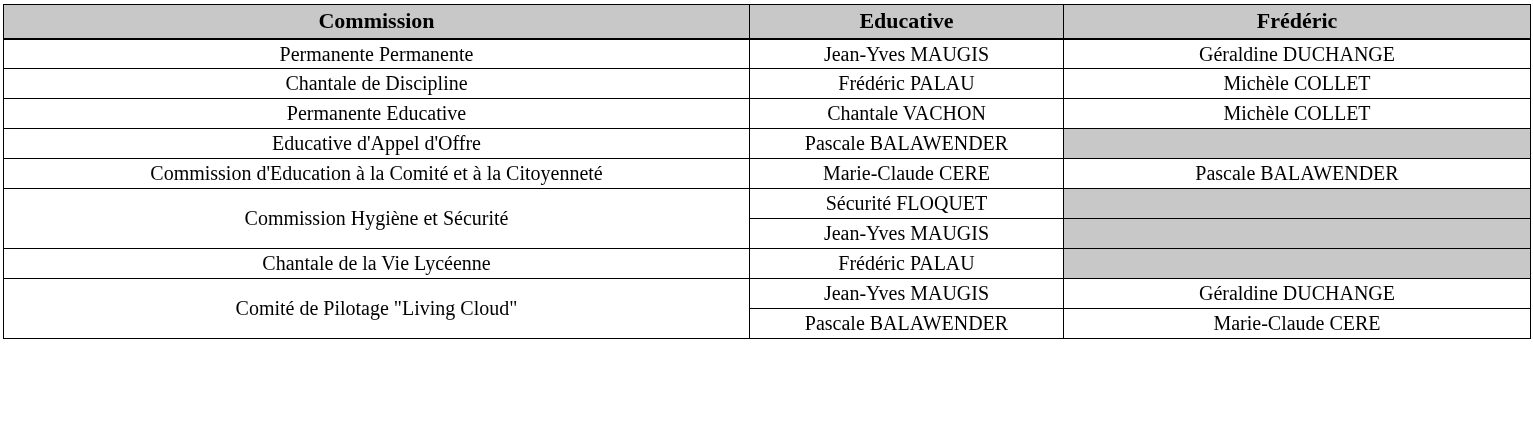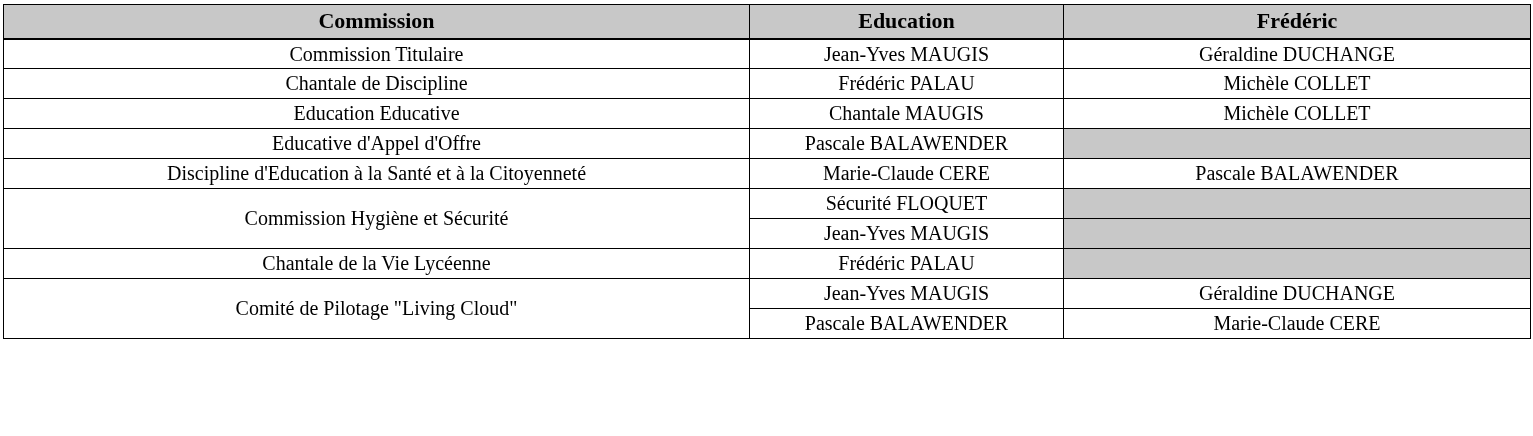--- a/index.html
+++ b/index.html
@@ -59,47 +59,47 @@
 <div class="table-wrap">
   <table class="commissions">
     <colgroup>
       <col class="c-commission">
       <col class="c-titulaire">
       <col class="c-suppleant">
     </colgroup>
     <thead>
       <tr>
         <th>Commission</th>
-        <th>Education</th>
+        <th>Educative</th>
         <th>Frédéric</th>
       </tr>
     </thead>
     <tbody id="table-body">
         <tr>
-          <td class="commission-cell">Commission Titulaire</td>
+          <td class="commission-cell">Permanente Permanente</td>
           <td class="name-cell">Jean-Yves MAUGIS</td>
           <td class="name-cell">Géraldine DUCHANGE</td>
         </tr>
         <tr>
           <td class="commission-cell">Chantale de Discipline</td>
           <td class="name-cell">Frédéric PALAU</td>
           <td class="name-cell">Michèle COLLET</td>
         </tr>
         <tr>
-          <td class="commission-cell">Education Educative</td>
-          <td class="name-cell">Chantale MAUGIS</td>
+          <td class="commission-cell">Permanente Educative</td>
+          <td class="name-cell">Chantale VACHON</td>
           <td class="name-cell">Michèle COLLET</td>
         </tr>
         <tr>
           <td class="commission-cell">Educative d'Appel d'Offre</td>
           <td class="name-cell">Pascale BALAWENDER</td>
           <td class="name-cell empty"></td>
         </tr>
         <tr>
-          <td class="commission-cell">Discipline d'Education à la Santé et à la Citoyenneté</td>
+          <td class="commission-cell">Commission d'Education à la Comité et à la Citoyenneté</td>
           <td class="name-cell">Marie-Claude CERE</td>
           <td class="name-cell">Pascale BALAWENDER</td>
         </tr>
         <tr>
           <td class="commission-cell tall" rowspan="2">Commission Hygiène et Sécurité</td>
           <td class="name-cell">Sécurité FLOQUET</td>
           <td class="name-cell empty"></td>
         </tr>
         <tr>
           <td class="name-cell">Jean-Yves MAUGIS</td>

